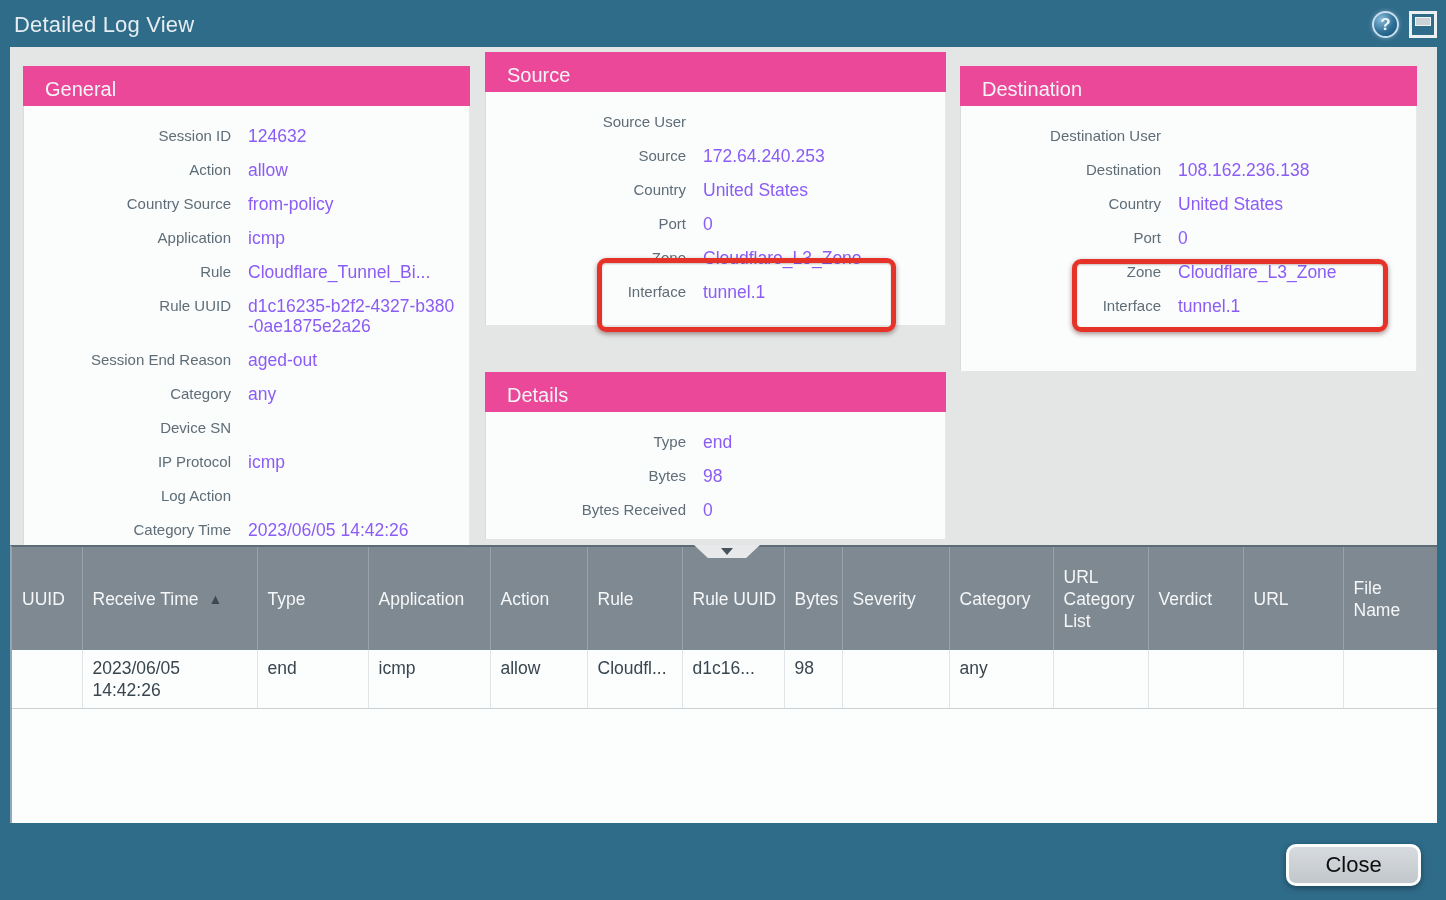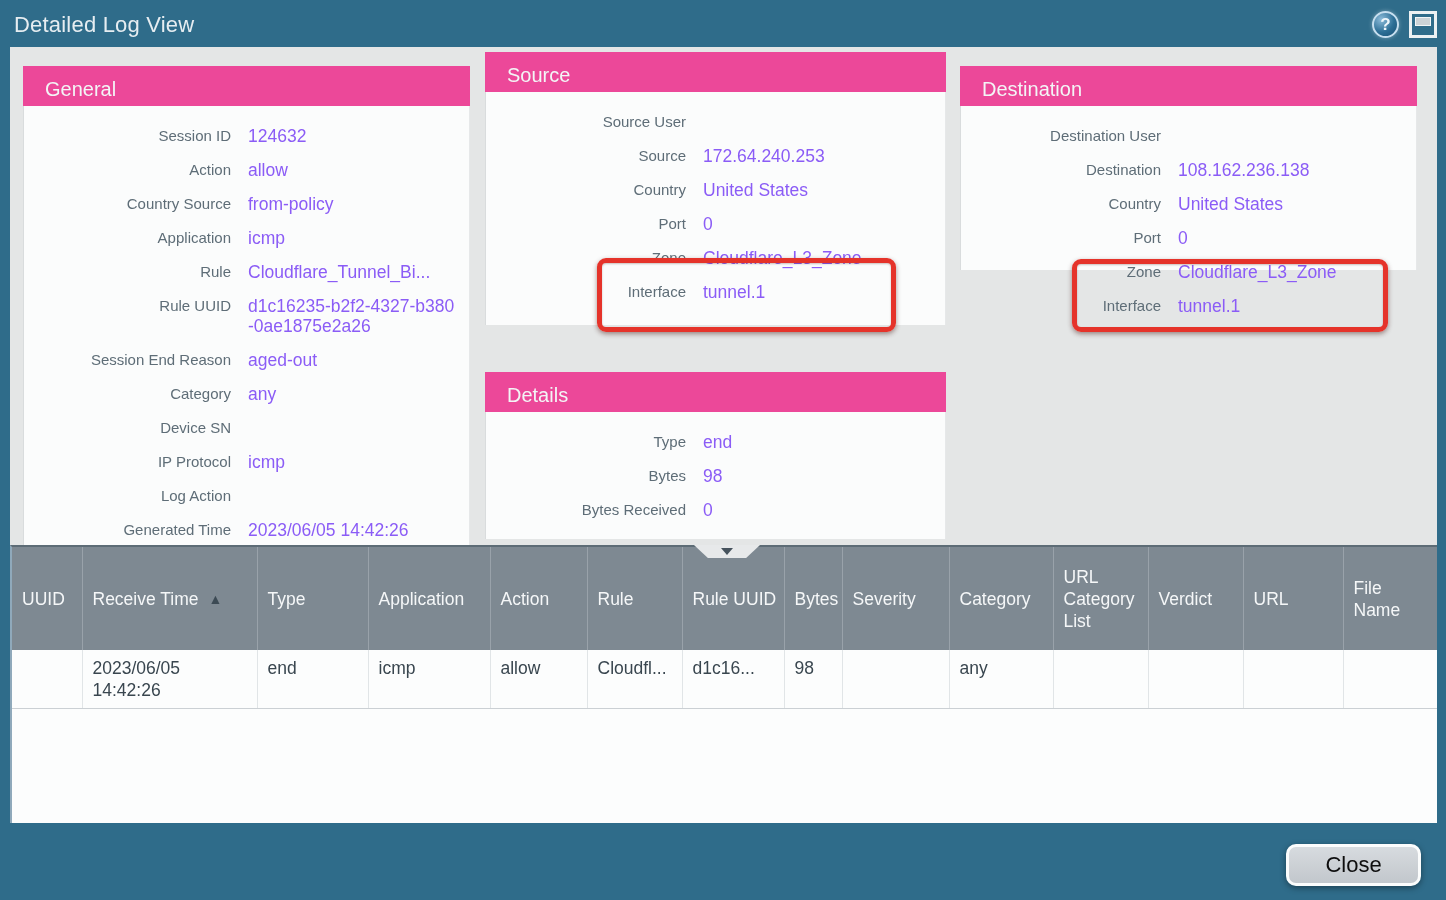--- a/index.html
+++ b/index.html
@@ -30,21 +30,21 @@
   .frow { display:flex; align-items:flex-start; }
   .flabel { flex:0 0 200px; text-align:right; color:#5e6d77; font-size:15px; line-height:20px; padding:7px 0; }
   .fvalue { flex:1; margin-left:17px; padding:7px 12px 7px 0; color:#8b5cf6; font-size:17.5px; line-height:20px; word-break:break-all; min-height:34px; }
 
   .panel-general  { left:13px;  top:19px; width:447px; }
   .panel-general .flabel { flex-basis:207px; }
   .panel-general .panel-body { height:445px; }
   .panel-source   { left:475px; top:5px; width:461px; }
   .panel-source .panel-body { height:233px; }
   .panel-destination { left:950px; top:19px; width:457px; }
-  .panel-destination .panel-body { height:164px; }
+  .panel-destination .panel-body { height:265px; }
   .panel-details  { left:475px; top:325px; width:461px; }
   .panel-details .panel-body { height:127px; }
 
   
   .hl-box { position:absolute; border:5px solid #e5332a; border-radius:9px;
     box-shadow:0 2px 5px rgba(60,10,5,.45), inset 0 1px 2px rgba(60,10,5,.25); pointer-events:none; }
   .hl-source { left:587px; top:211px; width:299px; height:74px; }
   .hl-destination { left:1062px; top:212px; width:316px; height:73px; }
 
   
@@ -131,21 +131,21 @@
           </div>
           <div class="frow">
             <div class="flabel">IP Protocol</div>
             <div class="fvalue">icmp</div>
           </div>
           <div class="frow">
             <div class="flabel">Log Action</div>
             <div class="fvalue"></div>
           </div>
           <div class="frow">
-            <div class="flabel">Generated Time</div>
+            <div class="flabel">Category Time</div>
             <div class="fvalue">2023/06/05 14:42:26</div>
           </div>
         </div>
       </div>
 
       <div class="panel panel-source">
         <div class="panel-header">Source</div>
         <div class="panel-body">
           <div class="frow">
             <div class="flabel">Source User</div>

